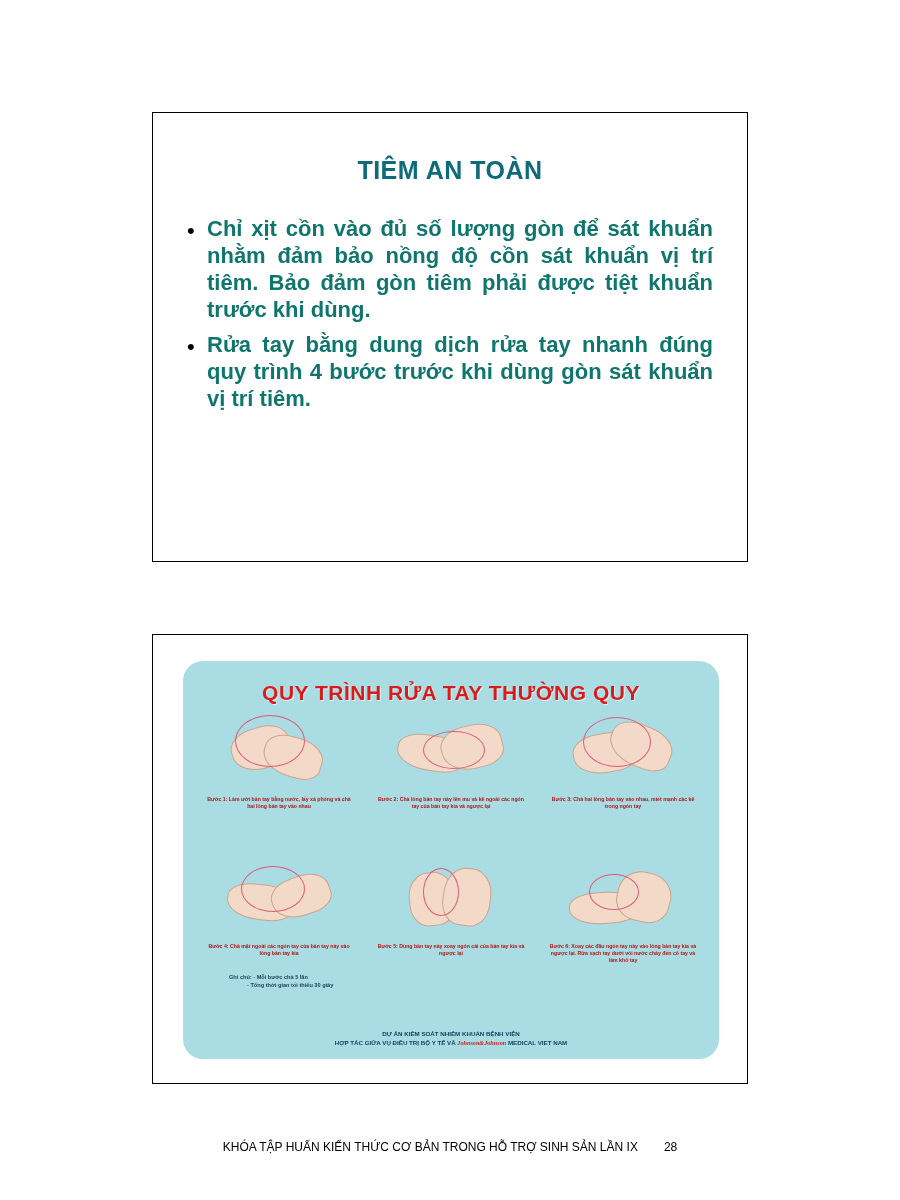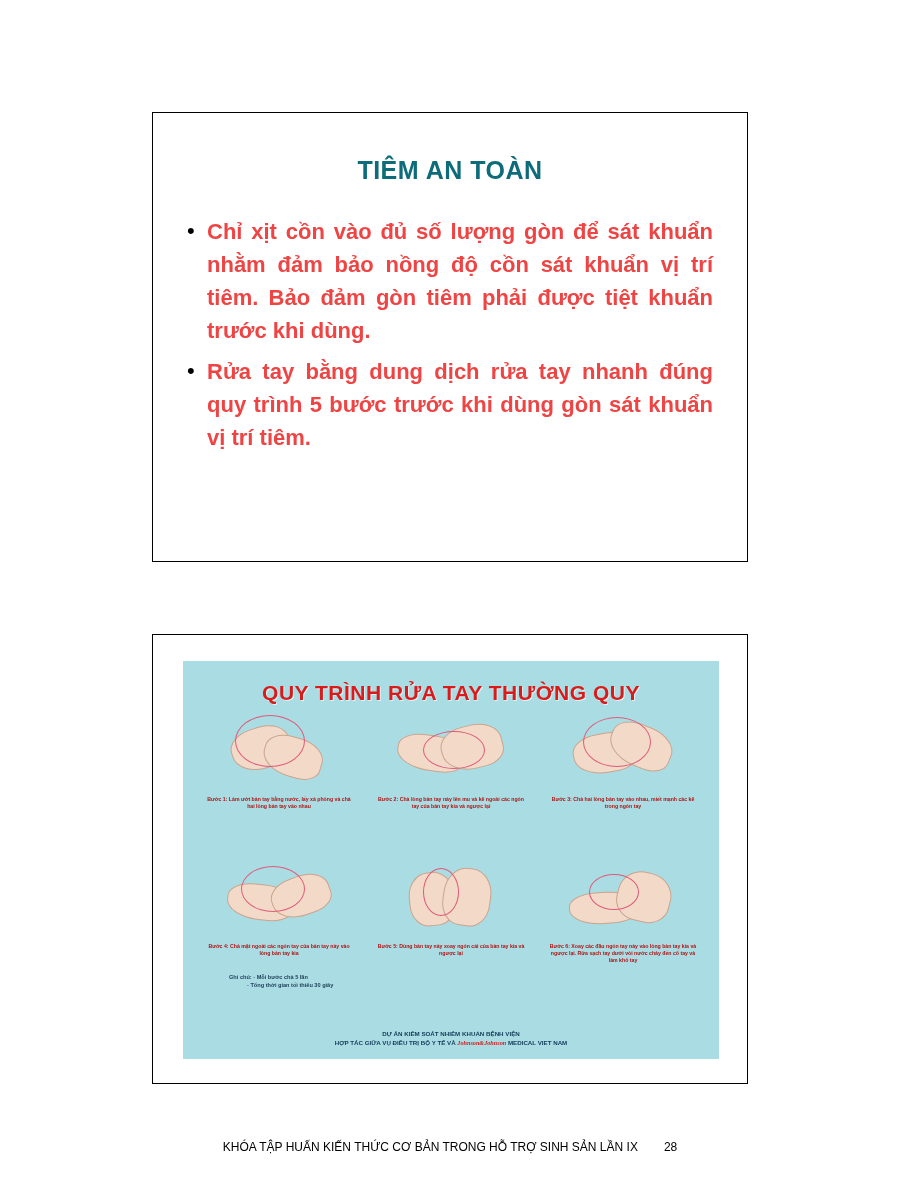--- a/index.html
+++ b/index.html
@@ -53,23 +53,23 @@
   .bullet-dot {
     font-size: 22px;
     line-height: 31px;
     color: #000;
     width: 20px;
     flex: 0 0 20px;
     text-align: left;
   }
   .bullet-text {
     font-size: 22px;
-    line-height: 33px;
-    font-weight: bold;
-    color: #ef4444;
+    line-height: 27px;
+    font-weight: bold;
+    color: #0f766e;
     text-align: justify;
     flex: 1;
   }
 
   
   .slide2 {
     position: absolute;
     left: 152px;
     top: 634px;
     width: 596px;
@@ -78,20 +78,21 @@
     background: #fff;
     box-sizing: border-box;
   }
   .poster {
     position: absolute;
     left: 30px;
     top: 26px;
     width: 536px;
     height: 398px;
     background: #aadde3;
+    border-radius: 20px;
   }
   .poster-title {
     text-align: center;
     color: #d81b1b;
     font-weight: bold;
     font-size: 21px;
     letter-spacing: 0.5px;
     padding-top: 20px;
     text-shadow: 1px 1px 0 rgba(255,255,255,0.6);
   }
@@ -184,21 +185,21 @@
 
   <div class="slide1">
     <div class="slide1-title">TIÊM AN TOÀN</div>
     <div class="bullets">
       <div class="bullet">
         <div class="bullet-dot">•</div>
         <div class="bullet-text">Chỉ xịt cồn vào đủ số lượng gòn để sát khuẩn nhằm đảm bảo nồng độ cồn sát khuẩn vị trí tiêm. Bảo đảm gòn tiêm phải được tiệt khuẩn trước khi dùng.</div>
       </div>
       <div class="bullet">
         <div class="bullet-dot">•</div>
-        <div class="bullet-text">Rửa tay bằng dung dịch rửa tay nhanh đúng quy trình 5 bước trước khi dùng gòn sát khuẩn vị trí tiêm.</div>
+        <div class="bullet-text">Rửa tay bằng dung dịch rửa tay nhanh đúng quy trình 4 bước trước khi dùng gòn sát khuẩn vị trí tiêm.</div>
       </div>
     </div>
   </div>
 
   <div class="slide2">
     <div class="poster">
       <div class="poster-title">QUY TRÌNH RỬA TAY THƯỜNG QUY</div>
 
       <div class="steps-grid">
 

